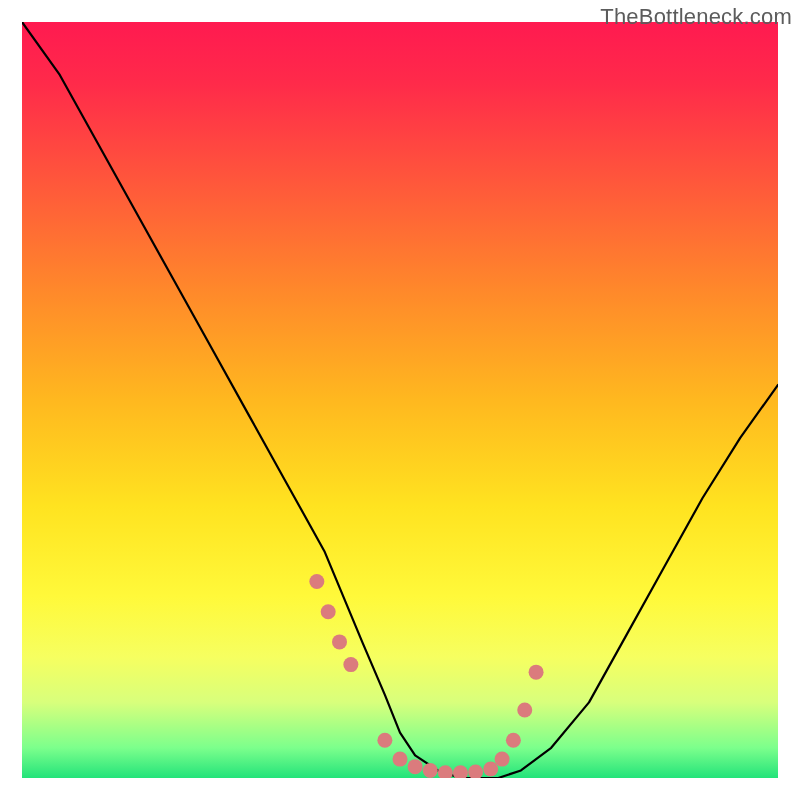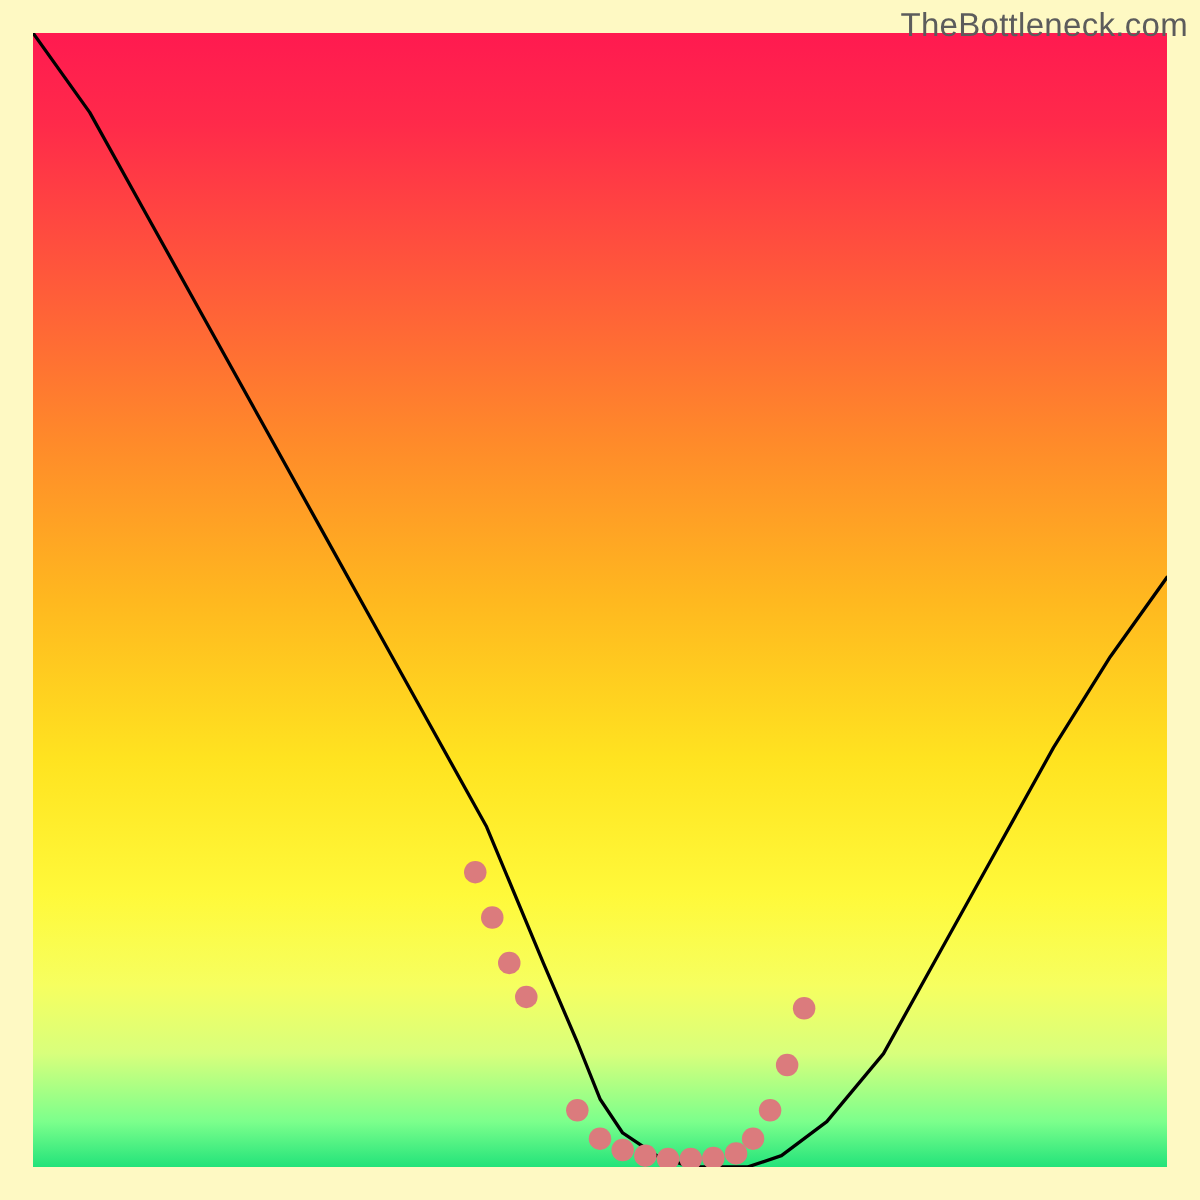--- a/index.html
+++ b/index.html
@@ -8,21 +8,21 @@
     width: 800px;
     height: 800px;
     background: #000;
     overflow: hidden;
     font-family: Arial, Helvetica, sans-serif;
   }
   .stage {
     position: relative;
     width: 800px;
     height: 800px;
-    background: #fef9c3;
+    background: #ffffff;
   }
   .plot {
     position: absolute;
     left: 22px;
     top: 22px;
     width: 756px;
     height: 756px;
     overflow: hidden;
   }
   .gradient {

